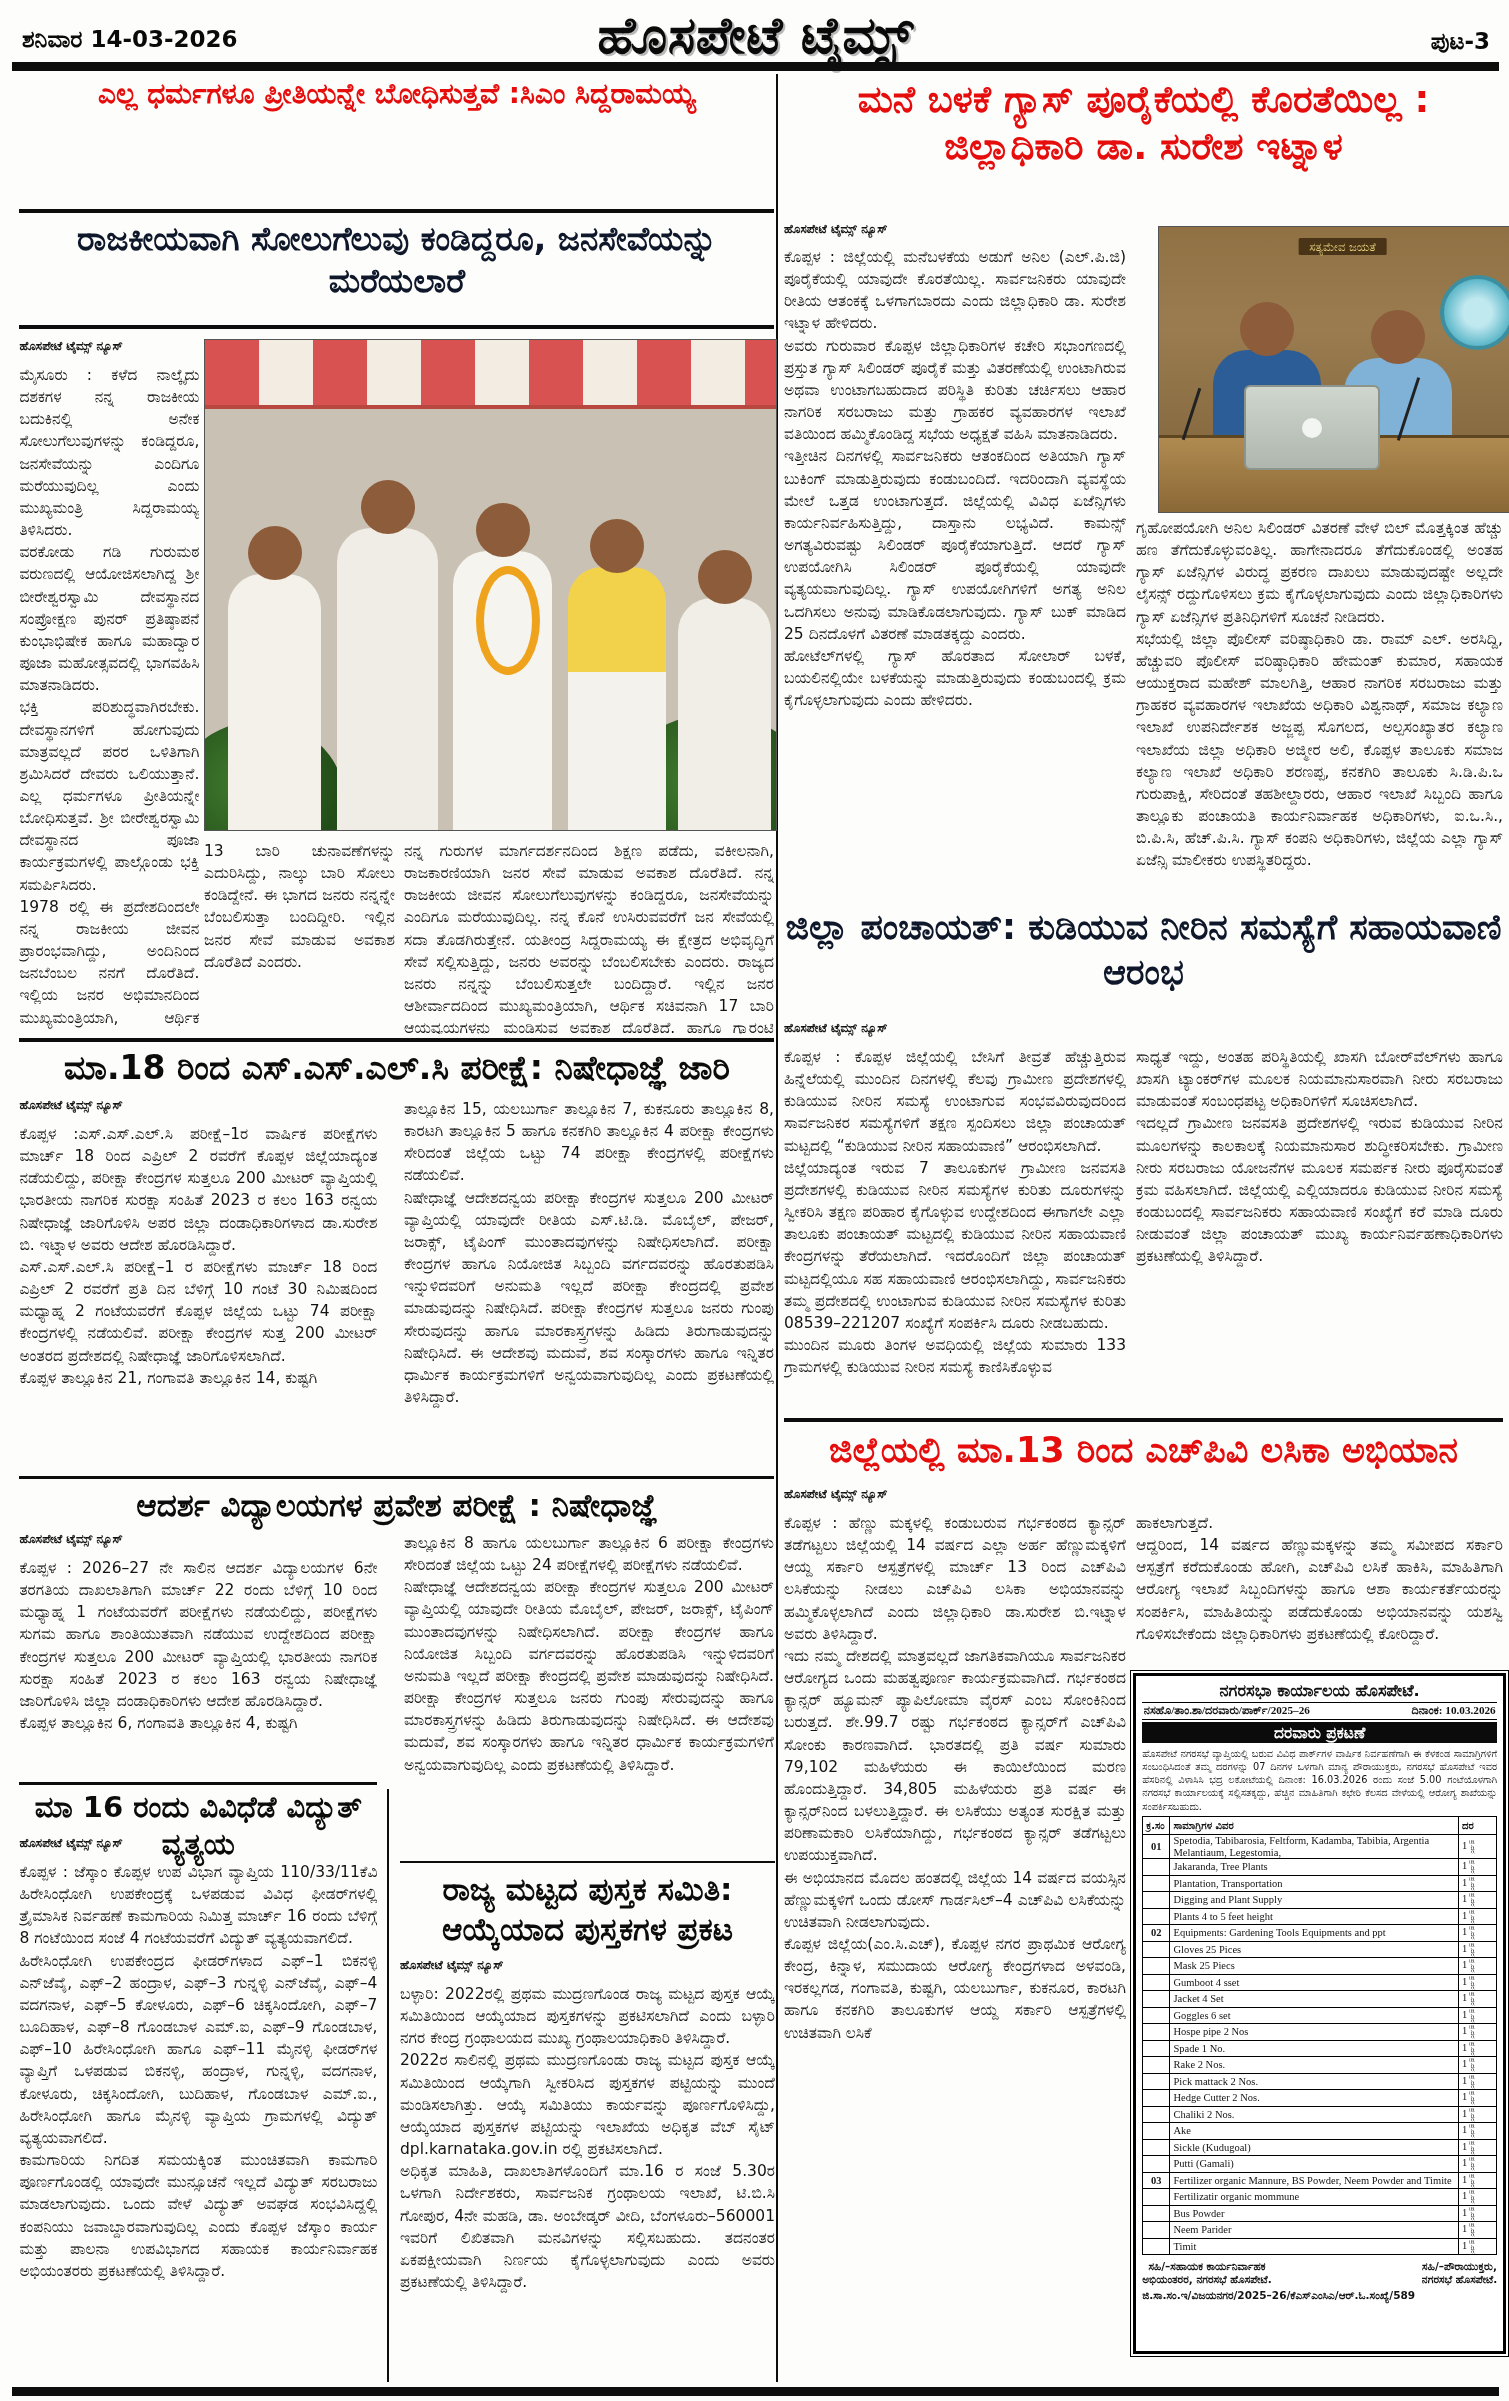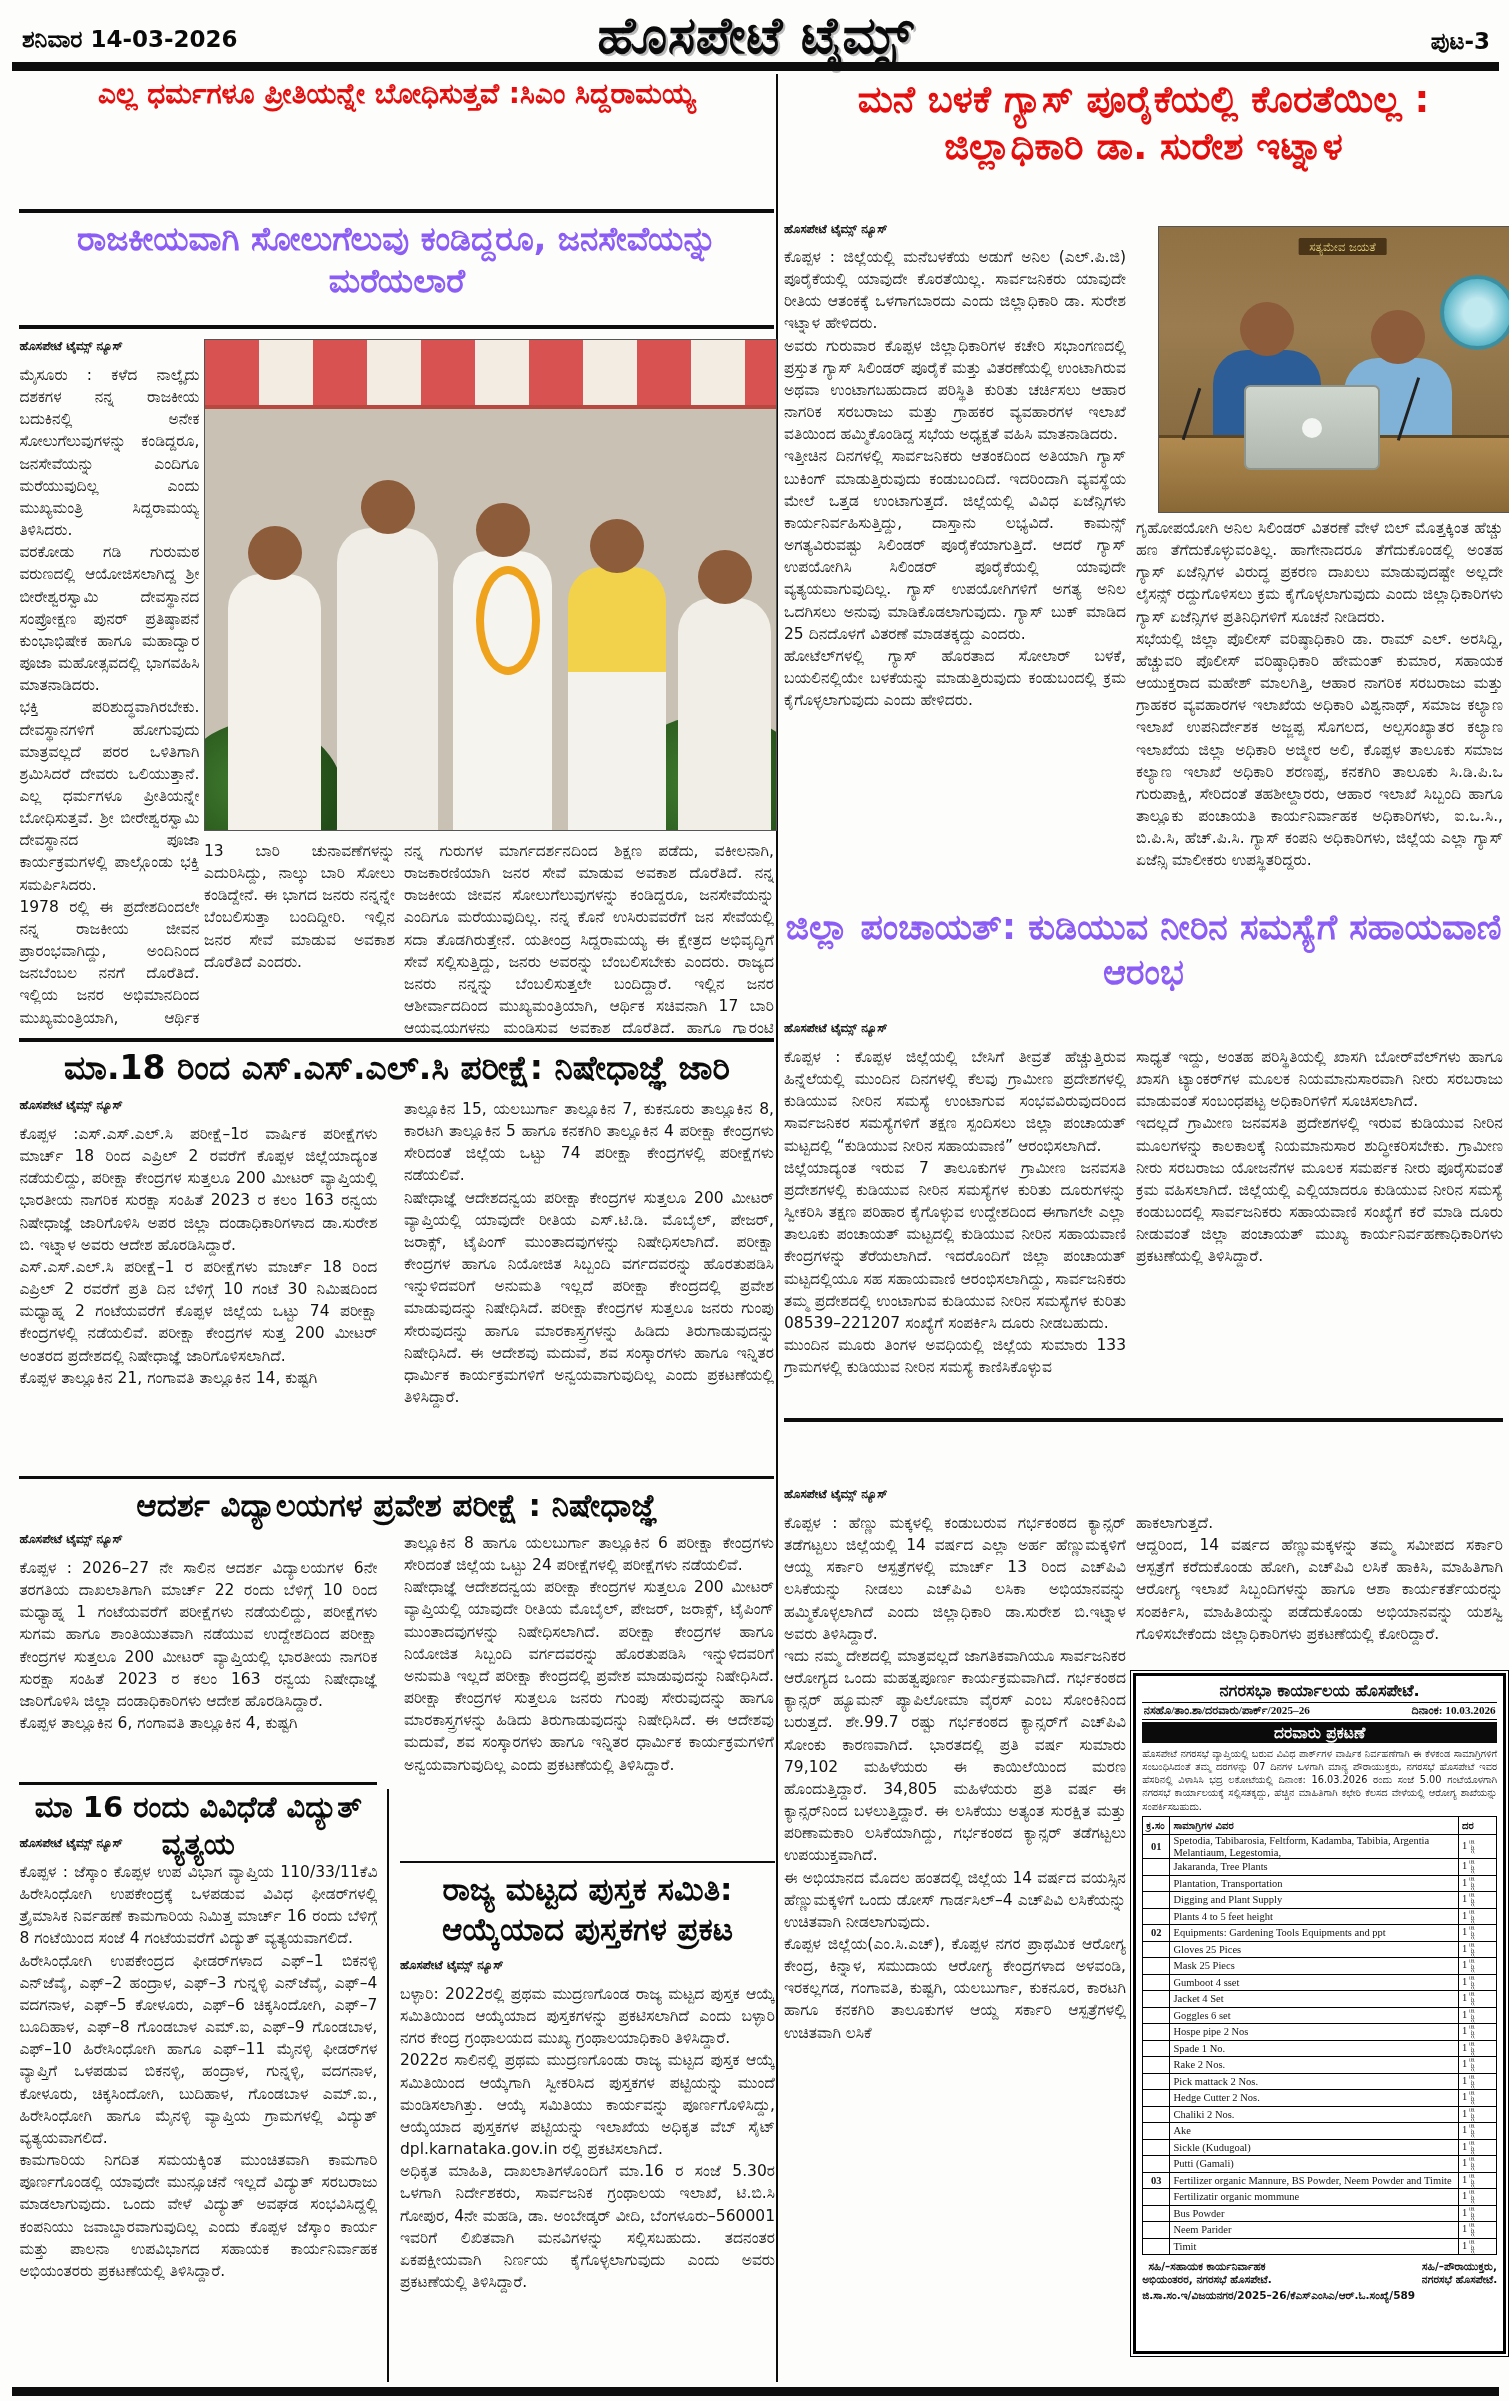--- a/index.html
+++ b/index.html
@@ -7,21 +7,21 @@
         font-family:"DejaVu Sans","Liberation Sans",sans-serif;overflow:hidden;}
   .abs{position:absolute;}
   .rule{background:#0d0d0d;}
   .vrule{background:#0d0d0d;}
   .center{text-align:center;}
   .masthead{font-weight:900;font-size:51px;letter-spacing:0.8px;color:#0a0a0a;
             text-shadow:2.3px 2.3px 0 #b9b9b9;transform:skewX(-3deg);}
   .date-label,.page-label{font-weight:800;font-size:23px;color:#0a0a0a;}
   .hl{font-weight:800;line-height:1.28;}
   .hl-red{color:#e60d0d;}
-  .hl-blue{color:#8b5cf6;}
+  .hl-blue{color:#0f172a;}
   .hl-black{color:#0c0c0c;}
   .dateline{font-weight:800;font-size:12px;}
   .body-col{font-size:15.5px;line-height:1.43;text-align:justify;white-space:pre-line;overflow:hidden;}
   .photo{overflow:hidden;background:#c9c2b4;}
   .bunting{position:absolute;top:0;left:0;right:0;height:65px;
            background:repeating-linear-gradient(90deg,#d95252 0 54px,#f2ece2 54px 108px);
            border-bottom:4.6px solid #b8473f;}
   .fig{position:absolute;border-radius:34px 34px 0 0;}
   .fig::before{content:"";position:absolute;top:-48px;left:50%;transform:translateX(-50%);
                width:54px;height:54px;border-radius:50%;background:#8d5c3b;}
@@ -155,20 +155,21 @@
 
   <div class="abs hl hl-blue center" style="left:784px;top:905px;width:719px;height:110px;font-size:35px;">ಜಿಲ್ಲಾ ಪಂಚಾಯತ್: ಕುಡಿಯುವ ನೀರಿನ ಸಮಸ್ಯೆಗೆ ಸಹಾಯವಾಣಿ ಆರಂಭ</div>
   <div class="abs dateline" style="left:784px;top:1021px;width:341px;">ಹೊಸಪೇಟೆ ಟೈಮ್ಸ್ ನ್ಯೂಸ್</div>
   <div class="abs body-col" style="left:784px;top:1046px;width:342px;height:367px;">ಕೊಪ್ಪಳ : ಕೊಪ್ಪಳ ಜಿಲ್ಲೆಯಲ್ಲಿ ಬೇಸಿಗೆ ತೀವ್ರತೆ ಹೆಚ್ಚುತ್ತಿರುವ ಹಿನ್ನೆಲೆಯಲ್ಲಿ ಮುಂದಿನ ದಿನಗಳಲ್ಲಿ ಕೆಲವು ಗ್ರಾಮೀಣ ಪ್ರದೇಶಗಳಲ್ಲಿ ಕುಡಿಯುವ ನೀರಿನ ಸಮಸ್ಯೆ ಉಂಟಾಗುವ ಸಂಭವವಿರುವುದರಿಂದ ಸಾರ್ವಜನಿಕರ ಸಮಸ್ಯೆಗಳಿಗೆ ತಕ್ಷಣ ಸ್ಪಂದಿಸಲು ಜಿಲ್ಲಾ ಪಂಚಾಯತ್ ಮಟ್ಟದಲ್ಲಿ “ಕುಡಿಯುವ ನೀರಿನ ಸಹಾಯವಾಣಿ” ಆರಂಭಿಸಲಾಗಿದೆ.
 ಜಿಲ್ಲೆಯಾದ್ಯಂತ ಇರುವ 7 ತಾಲೂಕುಗಳ ಗ್ರಾಮೀಣ ಜನವಸತಿ ಪ್ರದೇಶಗಳಲ್ಲಿ ಕುಡಿಯುವ ನೀರಿನ ಸಮಸ್ಯೆಗಳ ಕುರಿತು ದೂರುಗಳನ್ನು ಸ್ವೀಕರಿಸಿ ತಕ್ಷಣ ಪರಿಹಾರ ಕೈಗೊಳ್ಳುವ ಉದ್ದೇಶದಿಂದ ಈಗಾಗಲೇ ಎಲ್ಲಾ ತಾಲೂಕು ಪಂಚಾಯತ್ ಮಟ್ಟದಲ್ಲಿ ಕುಡಿಯುವ ನೀರಿನ ಸಹಾಯವಾಣಿ ಕೇಂದ್ರಗಳನ್ನು ತೆರೆಯಲಾಗಿದೆ. ಇದರೊಂದಿಗೆ ಜಿಲ್ಲಾ ಪಂಚಾಯತ್ ಮಟ್ಟದಲ್ಲಿಯೂ ಸಹ ಸಹಾಯವಾಣಿ ಆರಂಭಿಸಲಾಗಿದ್ದು, ಸಾರ್ವಜನಿಕರು ತಮ್ಮ ಪ್ರದೇಶದಲ್ಲಿ ಉಂಟಾಗುವ ಕುಡಿಯುವ ನೀರಿನ ಸಮಸ್ಯೆಗಳ ಕುರಿತು 08539–221207 ಸಂಖ್ಯೆಗೆ ಸಂಪರ್ಕಿಸಿ ದೂರು ನೀಡಬಹುದು.
 ಮುಂದಿನ ಮೂರು ತಿಂಗಳ ಅವಧಿಯಲ್ಲಿ ಜಿಲ್ಲೆಯ ಸುಮಾರು 133 ಗ್ರಾಮಗಳಲ್ಲಿ ಕುಡಿಯುವ ನೀರಿನ ಸಮಸ್ಯೆ ಕಾಣಿಸಿಕೊಳ್ಳುವ</div>
   <div class="abs body-col" style="left:1136px;top:1046px;width:367px;height:367px;">ಸಾಧ್ಯತೆ ಇದ್ದು, ಅಂತಹ ಪರಿಸ್ಥಿತಿಯಲ್ಲಿ ಖಾಸಗಿ ಬೋರ್‌ವೆಲ್‌ಗಳು ಹಾಗೂ ಖಾಸಗಿ ಟ್ಯಾಂಕರ್‌ಗಳ ಮೂಲಕ ನಿಯಮಾನುಸಾರವಾಗಿ ನೀರು ಸರಬರಾಜು ಮಾಡುವಂತೆ ಸಂಬಂಧಪಟ್ಟ ಅಧಿಕಾರಿಗಳಿಗೆ ಸೂಚಿಸಲಾಗಿದೆ.
 ಇದಲ್ಲದೆ ಗ್ರಾಮೀಣ ಜನವಸತಿ ಪ್ರದೇಶಗಳಲ್ಲಿ ಇರುವ ಕುಡಿಯುವ ನೀರಿನ ಮೂಲಗಳನ್ನು ಕಾಲಕಾಲಕ್ಕೆ ನಿಯಮಾನುಸಾರ ಶುದ್ಧೀಕರಿಸಬೇಕು. ಗ್ರಾಮೀಣ ನೀರು ಸರಬರಾಜು ಯೋಜನೆಗಳ ಮೂಲಕ ಸಮರ್ಪಕ ನೀರು ಪೂರೈಸುವಂತೆ ಕ್ರಮ ವಹಿಸಲಾಗಿದೆ. ಜಿಲ್ಲೆಯಲ್ಲಿ ಎಲ್ಲಿಯಾದರೂ ಕುಡಿಯುವ ನೀರಿನ ಸಮಸ್ಯೆ ಕಂಡುಬಂದಲ್ಲಿ ಸಾರ್ವಜನಿಕರು ಸಹಾಯವಾಣಿ ಸಂಖ್ಯೆಗೆ ಕರೆ ಮಾಡಿ ದೂರು ನೀಡುವಂತೆ ಜಿಲ್ಲಾ ಪಂಚಾಯತ್ ಮುಖ್ಯ ಕಾರ್ಯನಿರ್ವಹಣಾಧಿಕಾರಿಗಳು ಪ್ರಕಟಣೆಯಲ್ಲಿ ತಿಳಿಸಿದ್ದಾರೆ.</div>
 
   <div class="abs rule" style="left:784px;top:1418px;width:719px;height:3.9px;"></div>
+  <div class="abs hl hl-red center" style="left:784px;top:1428px;width:719px;height:48px;font-size:35px;">ಜಿಲ್ಲೆಯಲ್ಲಿ ಮಾ.13 ರಿಂದ ಎಚ್‌ಪಿವಿ ಲಸಿಕಾ ಅಭಿಯಾನ</div>
   <div class="abs dateline" style="left:784px;top:1487px;width:341px;">ಹೊಸಪೇಟೆ ಟೈಮ್ಸ್ ನ್ಯೂಸ್</div>
   <div class="abs body-col" style="left:784px;top:1512px;width:342px;height:869px;">ಕೊಪ್ಪಳ : ಹೆಣ್ಣು ಮಕ್ಕಳಲ್ಲಿ ಕಂಡುಬರುವ ಗರ್ಭಕಂಠದ ಕ್ಯಾನ್ಸರ್ ತಡೆಗಟ್ಟಲು ಜಿಲ್ಲೆಯಲ್ಲಿ 14 ವರ್ಷದ ಎಲ್ಲಾ ಅರ್ಹ ಹೆಣ್ಣುಮಕ್ಕಳಿಗೆ ಆಯ್ದ ಸರ್ಕಾರಿ ಆಸ್ಪತ್ರೆಗಳಲ್ಲಿ ಮಾರ್ಚ್ 13 ರಿಂದ ಎಚ್‌ಪಿವಿ ಲಸಿಕೆಯನ್ನು ನೀಡಲು ಎಚ್‌ಪಿವಿ ಲಸಿಕಾ ಅಭಿಯಾನವನ್ನು ಹಮ್ಮಿಕೊಳ್ಳಲಾಗಿದೆ ಎಂದು ಜಿಲ್ಲಾಧಿಕಾರಿ ಡಾ.ಸುರೇಶ ಬಿ.ಇಟ್ನಾಳ ಅವರು ತಿಳಿಸಿದ್ದಾರೆ.
 ಇದು ನಮ್ಮ ದೇಶದಲ್ಲಿ ಮಾತ್ರವಲ್ಲದೆ ಜಾಗತಿಕವಾಗಿಯೂ ಸಾರ್ವಜನಿಕರ ಆರೋಗ್ಯದ ಒಂದು ಮಹತ್ವಪೂರ್ಣ ಕಾರ್ಯಕ್ರಮವಾಗಿದೆ. ಗರ್ಭಕಂಠದ ಕ್ಯಾನ್ಸರ್ ಹ್ಯೂಮನ್ ಪ್ಯಾಪಿಲೋಮಾ ವೈರಸ್ ಎಂಬ ಸೋಂಕಿನಿಂದ ಬರುತ್ತದೆ. ಶೇ.99.7 ರಷ್ಟು ಗರ್ಭಕಂಠದ ಕ್ಯಾನ್ಸರ್‌ಗೆ ಎಚ್‌ಪಿವಿ ಸೋಂಕು ಕಾರಣವಾಗಿದೆ. ಭಾರತದಲ್ಲಿ ಪ್ರತಿ ವರ್ಷ ಸುಮಾರು 79,102 ಮಹಿಳೆಯರು ಈ ಕಾಯಿಲೆಯಿಂದ ಮರಣ ಹೊಂದುತ್ತಿದ್ದಾರೆ. 34,805 ಮಹಿಳೆಯರು ಪ್ರತಿ ವರ್ಷ ಈ ಕ್ಯಾನ್ಸರ್‌ನಿಂದ ಬಳಲುತ್ತಿದ್ದಾರೆ. ಈ ಲಸಿಕೆಯು ಅತ್ಯಂತ ಸುರಕ್ಷಿತ ಮತ್ತು ಪರಿಣಾಮಕಾರಿ ಲಸಿಕೆಯಾಗಿದ್ದು, ಗರ್ಭಕಂಠದ ಕ್ಯಾನ್ಸರ್ ತಡೆಗಟ್ಟಲು ಉಪಯುಕ್ತವಾಗಿದೆ.
 ಈ ಅಭಿಯಾನದ ಮೊದಲ ಹಂತದಲ್ಲಿ ಜಿಲ್ಲೆಯ 14 ವರ್ಷದ ವಯಸ್ಸಿನ ಹೆಣ್ಣುಮಕ್ಕಳಿಗೆ ಒಂದು ಡೋಸ್ ಗಾರ್ಡಸಿಲ್–4 ಎಚ್‌ಪಿವಿ ಲಸಿಕೆಯನ್ನು ಉಚಿತವಾಗಿ ನೀಡಲಾಗುವುದು.
 ಕೊಪ್ಪಳ ಜಿಲ್ಲೆಯ(ಎಂ.ಸಿ.ಎಚ್), ಕೊಪ್ಪಳ ನಗರ ಪ್ರಾಥಮಿಕ ಆರೋಗ್ಯ ಕೇಂದ್ರ, ಕಿನ್ನಾಳ, ಸಮುದಾಯ ಆರೋಗ್ಯ ಕೇಂದ್ರಗಳಾದ ಅಳವಂಡಿ, ಇರಕಲ್ಲಗಡ, ಗಂಗಾವತಿ, ಕುಷ್ಟಗಿ, ಯಲಬುರ್ಗಾ, ಕುಕನೂರ, ಕಾರಟಗಿ ಹಾಗೂ ಕನಕಗಿರಿ ತಾಲೂಕುಗಳ ಆಯ್ದ ಸರ್ಕಾರಿ ಆಸ್ಪತ್ರೆಗಳಲ್ಲಿ ಉಚಿತವಾಗಿ ಲಸಿಕೆ</div>
   <div class="abs body-col" style="left:1136px;top:1512px;width:367px;height:152px;">ಹಾಕಲಾಗುತ್ತದೆ.
 ಆದ್ದರಿಂದ, 14 ವರ್ಷದ ಹೆಣ್ಣುಮಕ್ಕಳನ್ನು ತಮ್ಮ ಸಮೀಪದ ಸರ್ಕಾರಿ ಆಸ್ಪತ್ರೆಗೆ ಕರೆದುಕೊಂಡು ಹೋಗಿ, ಎಚ್‌ಪಿವಿ ಲಸಿಕೆ ಹಾಕಿಸಿ, ಮಾಹಿತಿಗಾಗಿ ಆರೋಗ್ಯ ಇಲಾಖೆ ಸಿಬ್ಬಂದಿಗಳನ್ನು ಹಾಗೂ ಆಶಾ ಕಾರ್ಯಕರ್ತೆಯರನ್ನು ಸಂಪರ್ಕಿಸಿ, ಮಾಹಿತಿಯನ್ನು ಪಡೆದುಕೊಂಡು ಅಭಿಯಾನವನ್ನು ಯಶಸ್ವಿ ಗೊಳಿಸಬೇಕೆಂದು ಜಿಲ್ಲಾಧಿಕಾರಿಗಳು ಪ್ರಕಟಣೆಯಲ್ಲಿ ಕೋರಿದ್ದಾರೆ.</div>
 
   <div class="abs tender" style="left:1133px;top:1673px;width:355px;height:666px;">
     <div class="t-title">ನಗರಸಭಾ ಕಾರ್ಯಾಲಯ ಹೊಸಪೇಟೆ.</div>

